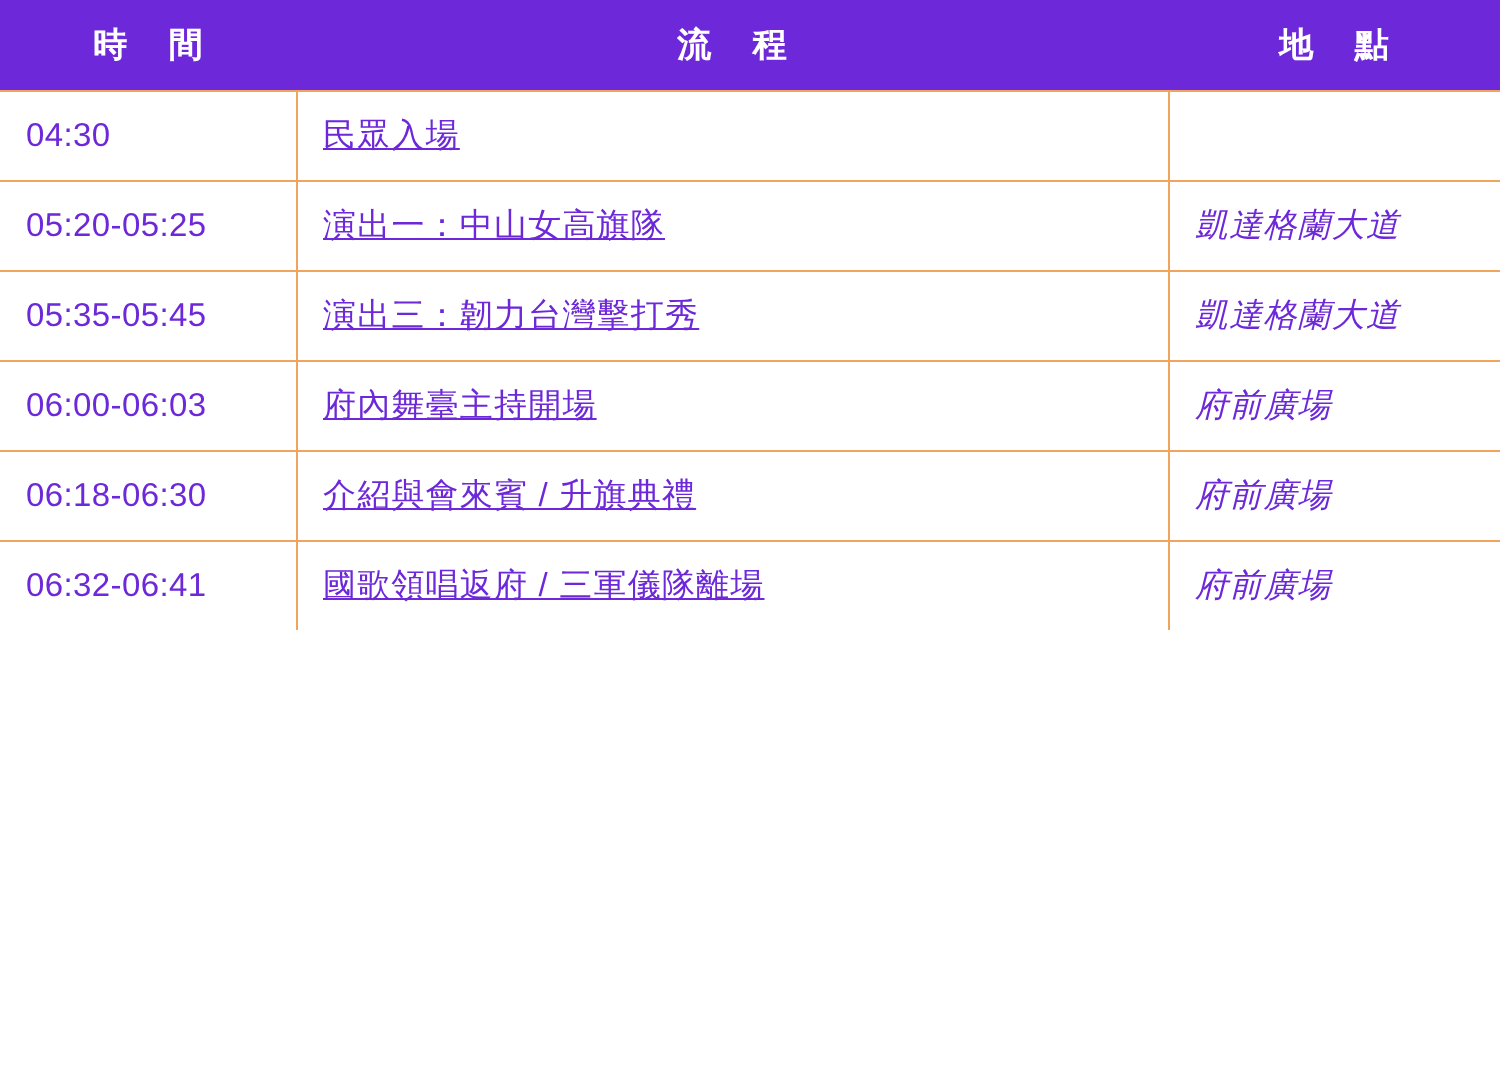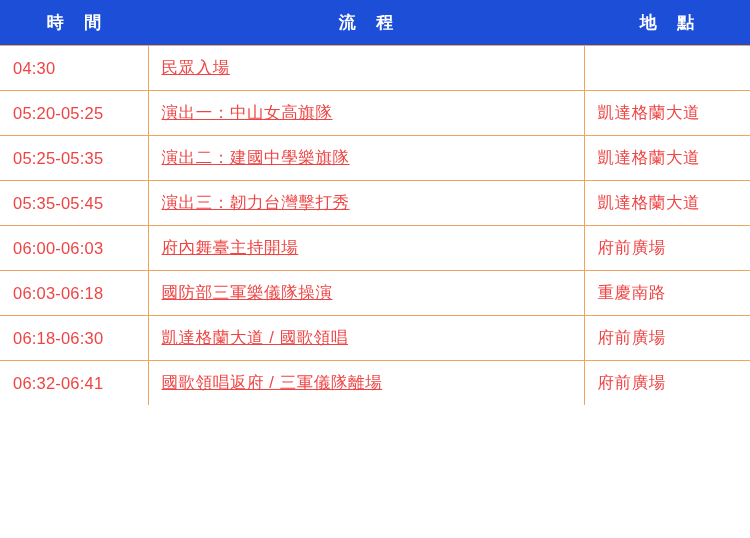--- a/index.html
+++ b/index.html
@@ -16,48 +16,48 @@
   .schedule-table {
     width: 750px;
     border-collapse: collapse;
     table-layout: fixed;
   }
   .schedule-table col.col-time { width: 148px; }
   .schedule-table col.col-event { width: 436px; }
   .schedule-table col.col-place { width: 166px; }
 
   .schedule-table thead th {
-    background: #1d4ed8;
+    background: #6d28d9;
     color: #ffffff;
     font-size: 17px;
     font-weight: bold;
     letter-spacing: 6px;
     text-align: center;
     height: 45px;
     padding: 0;
     border: none;
     vertical-align: middle;
   }
   .schedule-table thead th.th-time { letter-spacing: 8px; text-indent: 8px; }
   .schedule-table thead th.th-event { letter-spacing: 8px; text-indent: 8px; }
   .schedule-table thead th.th-place { letter-spacing: 8px; text-indent: 8px; }
 
   .schedule-table tbody td {
     height: 44px;
     font-size: 16.5px;
-    color: #ef4444;
+    color: #6d28d9;
     border: 1px solid #f0a45e;
     padding: 0 0 0 13px;
     vertical-align: middle;
     background: #ffffff;
     white-space: nowrap;
     overflow: hidden;
   }
   .schedule-table tbody tr td:first-child { border-left: none; }
-  .schedule-table tbody tr td:last-child { border-right: none; }
+  .schedule-table tbody tr td:last-child { border-right: none; font-style: italic; }
   .schedule-table tbody tr:last-child td { border-bottom: none; }
 
   .cell-time { letter-spacing: 0.2px; }
   .cell-event { letter-spacing: 0.6px; text-decoration: underline; }
   .cell-place { letter-spacing: 0.6px; }
 </style>
 </head>
 <body>
 
 <table class="schedule-table">
@@ -78,42 +78,32 @@
       <td class="cell-time">04:30</td>
       <td class="cell-event">民眾入場</td>
       <td class="cell-place"></td>
     </tr>
     <tr>
       <td class="cell-time">05:20-05:25</td>
       <td class="cell-event">演出一：中山女高旗隊</td>
       <td class="cell-place">凱達格蘭大道</td>
     </tr>
     <tr>
-      <td class="cell-time">05:25-05:35</td>
-      <td class="cell-event">演出二：建國中學樂旗隊</td>
-      <td class="cell-place">凱達格蘭大道</td>
-    </tr>
-    <tr>
       <td class="cell-time">05:35-05:45</td>
       <td class="cell-event">演出三：韌力台灣擊打秀</td>
       <td class="cell-place">凱達格蘭大道</td>
     </tr>
     <tr>
       <td class="cell-time">06:00-06:03</td>
       <td class="cell-event">府內舞臺主持開場</td>
       <td class="cell-place">府前廣場</td>
     </tr>
     <tr>
-      <td class="cell-time">06:03-06:18</td>
-      <td class="cell-event">國防部三軍樂儀隊操演</td>
-      <td class="cell-place">重慶南路</td>
-    </tr>
-    <tr>
       <td class="cell-time">06:18-06:30</td>
-      <td class="cell-event">凱達格蘭大道 / 國歌領唱</td>
+      <td class="cell-event">介紹與會來賓 / 升旗典禮</td>
       <td class="cell-place">府前廣場</td>
     </tr>
     <tr>
       <td class="cell-time">06:32-06:41</td>
       <td class="cell-event">國歌領唱返府 / 三軍儀隊離場</td>
       <td class="cell-place">府前廣場</td>
     </tr>
   </tbody>
 </table>
 

